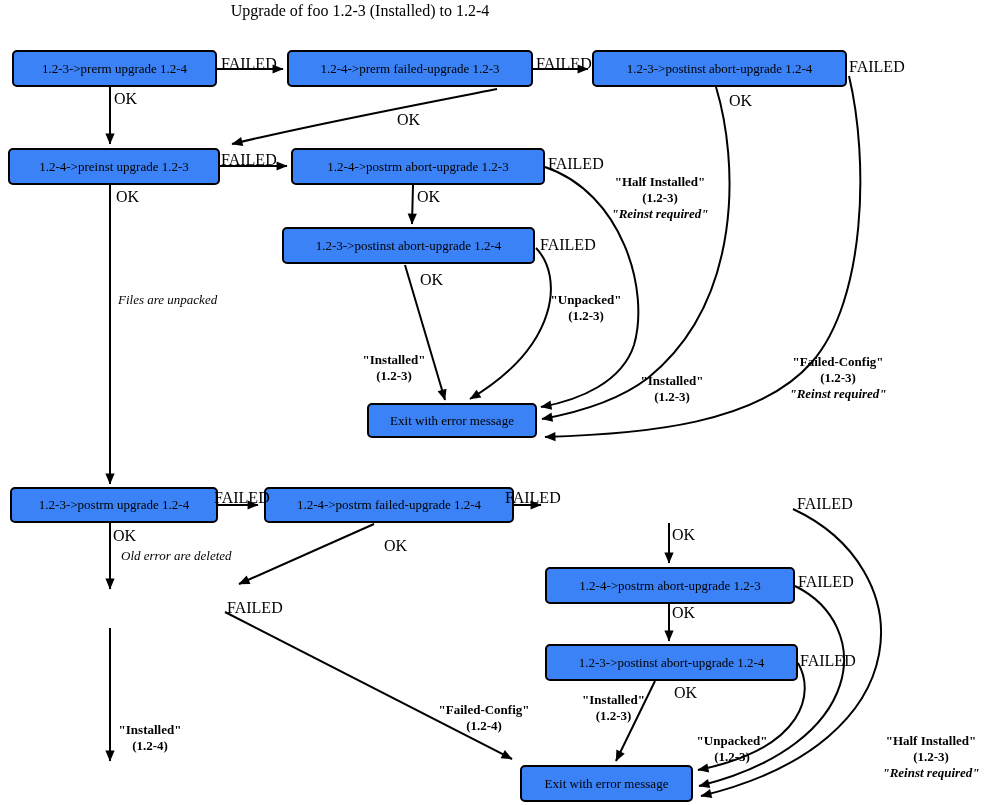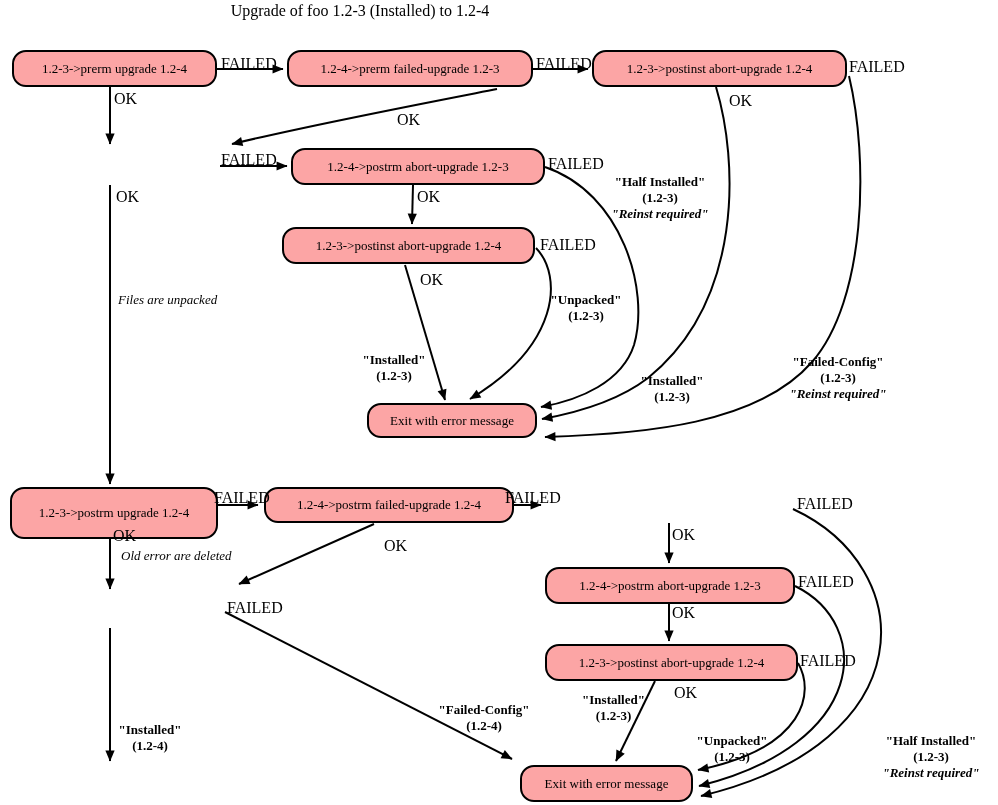--- a/index.html
+++ b/index.html
@@ -1,22 +1,22 @@
 <!DOCTYPE html>
 <html><head>
 <meta charset="utf-8">
 <style>
   html,body{margin:0;padding:0;background:#ffffff;}
   .canvas{position:relative;width:998px;height:805px;background:#ffffff;
           font-family:Liberation Serif, serif;color:#000;overflow:hidden;}
   .title{position:absolute;left:150px;top:2px;width:420px;text-align:center;
          font-size:16px;white-space:nowrap;}
   svg.edges{position:absolute;left:0;top:0;}
-  .node{position:absolute;box-sizing:border-box;border:2px solid #000;border-radius:14px;
-        background:#fca5a5;display:flex;align-items:center;justify-content:center;
+  .node{position:absolute;box-sizing:border-box;border:2px solid #000;border-radius:5px;
+        background:#3b82f6;display:flex;align-items:center;justify-content:center;
         font-size:13px;text-align:center;padding:0 4px;white-space:nowrap;}
   .elabel{position:absolute;font-size:16px;white-space:nowrap;}
   .it{font-style:italic;font-size:13px;}
   .state{position:absolute;font-size:13px;font-weight:bold;text-align:center;
          line-height:16px;white-space:nowrap;}
   .state span{display:block;}
   .state .bi{font-style:italic;}
 </style>
 </head>
 <body>
@@ -61,30 +61,33 @@
 
   <div class="node" style="left:12px;top:50px;width:205px;height:37px">
       <span>1.2-3-&gt;prerm upgrade 1.2-4</span>
     </div>
   <div class="node" style="left:287px;top:50px;width:246px;height:37px">
       <span>1.2-4-&gt;prerm failed-upgrade 1.2-3</span>
     </div>
   <div class="node" style="left:592px;top:50px;width:255px;height:37px">
       <span>1.2-3-&gt;postinst abort-upgrade 1.2-4</span>
     </div>
+  <div class="node" style="left:8px;top:148px;width:212px;height:37px">
+      <span>1.2-4-&gt;preinst upgrade 1.2-3</span>
+    </div>
   <div class="node" style="left:291px;top:148px;width:254px;height:37px">
       <span>1.2-4-&gt;postrm abort-upgrade 1.2-3</span>
     </div>
   <div class="node" style="left:282px;top:227px;width:253px;height:37px">
       <span>1.2-3-&gt;postinst abort-upgrade 1.2-4</span>
     </div>
   <div class="node" style="left:367px;top:403px;width:170px;height:35px">
       <span>Exit with error message</span>
     </div>
-  <div class="node" style="left:10px;top:487px;width:208px;height:52px">
+  <div class="node" style="left:10px;top:487px;width:208px;height:36px">
       <span>1.2-3-&gt;postrm upgrade 1.2-4</span>
     </div>
   <div class="node" style="left:264px;top:487px;width:250px;height:36px">
       <span>1.2-4-&gt;postrm failed-upgrade 1.2-4</span>
     </div>
   <div class="node" style="left:545px;top:567px;width:250px;height:37px">
       <span>1.2-4-&gt;postrm abort-upgrade 1.2-3</span>
     </div>
   <div class="node" style="left:545px;top:644px;width:253px;height:37px">
       <span>1.2-3-&gt;postinst abort-upgrade 1.2-4</span>

